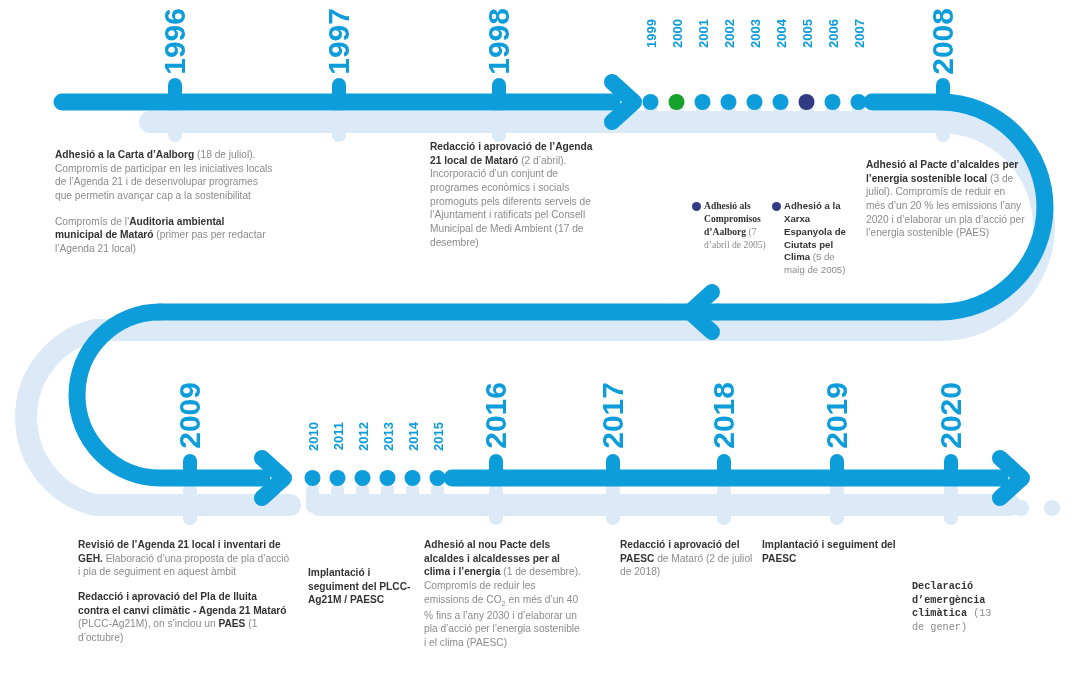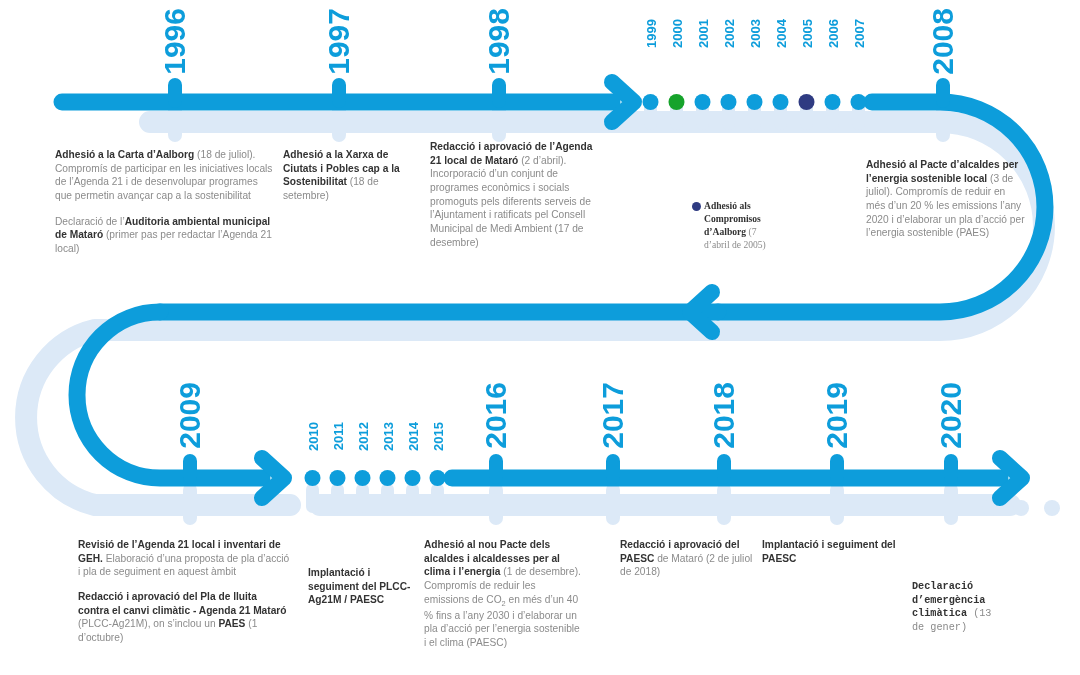--- a/index.html
+++ b/index.html
@@ -187,44 +187,44 @@
   <div class="yearlbl small" style="left:357px;top:422px;">2012</div>
   <div class="yearlbl small" style="left:382px;top:422px;">2013</div>
   <div class="yearlbl small" style="left:407px;top:422px;">2014</div>
   <div class="yearlbl small" style="left:432px;top:422px;">2015</div>
 
   <div class="txtblock" style="left:55px;top:148px;width:218px;">
     <p style="margin:0;">
       <b>Adhesió a la Carta d’Aalborg</b><span> (18 de juliol). Compromís de participar en les iniciatives locals de l’Agenda 21 i de desenvolupar programes que permetin avançar cap a la sostenibilitat</span>
     </p>
     <p style="margin:12px 0 0 0;">
-      <span>Declaració de l’</span><b>Auditoria ambiental municipal de Mataró</b><span> (primer pas per redactar l’Agenda 21 local)</span>
-    </p>
-  </div>
-
-  <div class="txtblock" style="left:283px;top:148px;width:120px;">
-    <p style="margin:0;">
-      <b>Adhesió a la Xarxa de Ciutats i Pobles cap a la Sostenibilitat</b><span> (18 de setembre)</span>
-    </p>
-  </div>
+      <span>Compromís de l’</span><b>Auditoria ambiental municipal de Mataró</b><span> (primer pas per redactar l’Agenda 21 local)</span>
+    </p>
+  </div>
+
 
   <div class="txtblock" style="left:408px;top:140px;width:175px;margin-left:22px;">
     <p style="margin:0;">
       <b>Redacció i aprovació de l’Agenda 21 local de Mataró</b><span> (2 d’abril). Incorporació d’un conjunt de programes econòmics i socials promoguts pels diferents serveis de l’Ajuntament i ratificats pel Consell Municipal de Medi Ambient (17 de desembre)</span>
     </p>
   </div>
 
 
 
   <div class="legitem" style="left:692px;top:200px;width:72px;padding-left:12px;font-family:Liberation Serif, serif;">
     <span class="legdot" style="left:0px;top:2px;background:#2f3b82;"></span>
     <b>Adhesió als Compromisos d’Aalborg</b>
     <span>(7 d’abril de 2005)</span>
   </div>
 
+  <div class="legitem" style="left:772px;top:200px;width:62px;padding-left:12px;">
+    <span class="legdot" style="left:0px;top:2px;background:#2f3b82;"></span>
+    <b>Adhesió a la Xarxa Espanyola de Ciutats pel Clima</b>
+    <span>(5 de maig de 2005)</span>
+  </div>
 
   <div class="txtblock" style="left:866px;top:158px;width:160px;">
     <p style="margin:0;">
       <b>Adhesió al Pacte d’alcaldes per l’energia sostenible local</b><span> (3 de juliol). Compromís de reduir en més d’un 20 % les emissions l’any 2020 i d’elaborar un pla d’acció per l’energia sostenible (PAES)</span>
     </p>
   </div>
 
   <div class="txtblock" style="left:78px;top:538px;width:212px;">
     <p style="margin:0;">
       <b>Revisió de l’Agenda 21 local i inventari de GEH.</b><span> Elaboració d’una proposta de pla d’acció i pla de seguiment en aquest àmbit</span>

